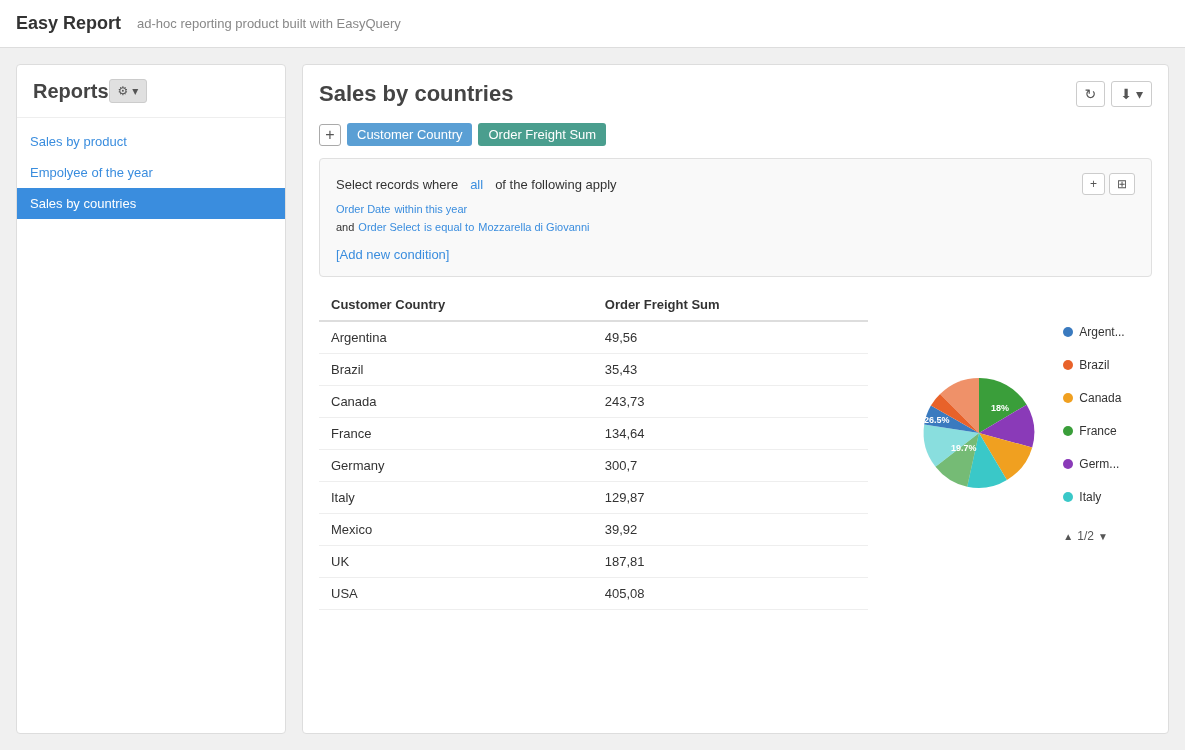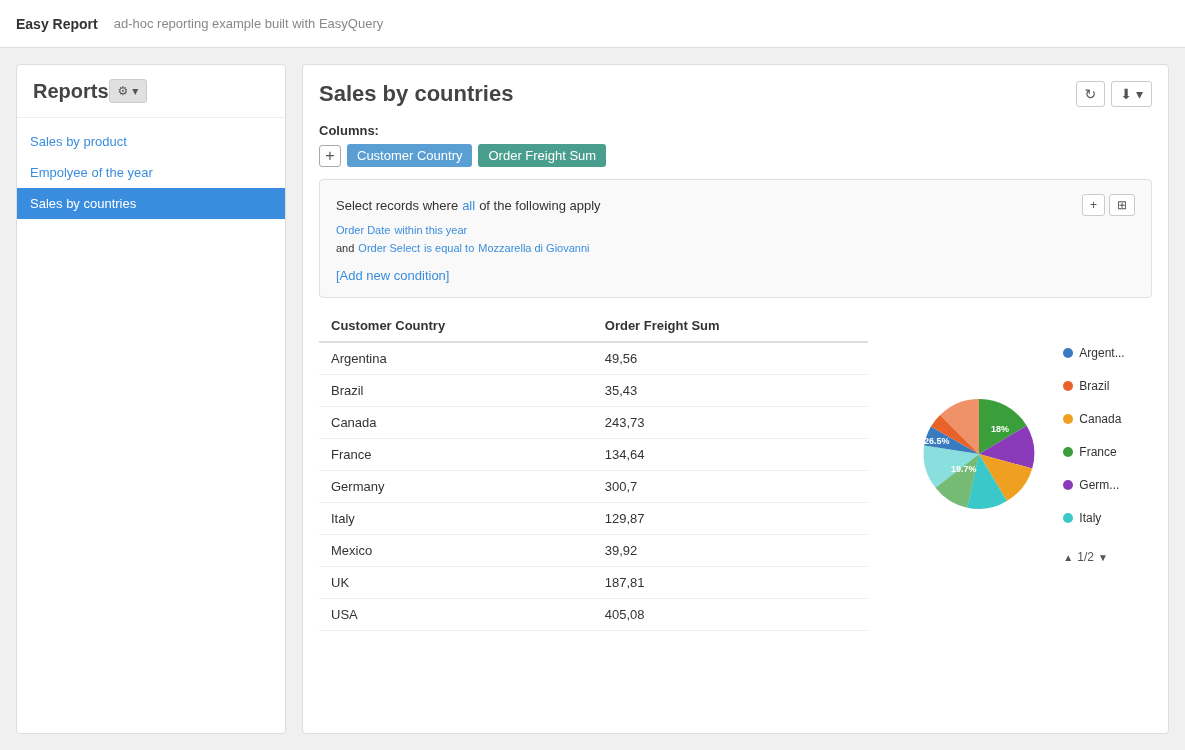--- a/index.html
+++ b/index.html
@@ -9,21 +9,21 @@
     #header {
       background: #fff;
       border-bottom: 1px solid #ddd;
       padding: 8px 16px;
       display: flex;
       align-items: center;
       gap: 16px;
       height: 48px;
     }
     #header-title {
-      font-size: 14px;
+      font-size: 18px;
       font-weight: bold;
       color: #333;
     }
     #header-subtitle {
       font-size: 13px;
       color: #888;
     }
 
     
     #layout {
@@ -171,21 +171,21 @@
     }
     .filter-header {
       display: flex;
       align-items: center;
       justify-content: space-between;
       margin-bottom: 8px;
     }
     .filter-header-left {
       display: flex;
       align-items: center;
-      gap: 4px;
+      gap: 12px;
       font-size: 13px;
       color: #333;
     }
     .filter-all-link {
       color: #3a8dde;
       cursor: pointer;
       text-decoration: none;
     }
     .filter-actions {
       display: flex;
@@ -289,21 +289,21 @@
       cursor: pointer;
       color: #555;
       font-size: 10px;
     }
   </style>
 </head>
 <body>
 
 <div id="header">
   <span id="header-title">Easy Report</span>
-  <span id="header-subtitle">ad-hoc reporting example built with EasyQuery</span>
+  <span id="header-subtitle">ad-hoc reporting product built with EasyQuery</span>
 </div>
 
 <div id="layout">
 
   <div id="sidebar">
     <div id="sidebar-header">
       <span id="sidebar-title">Reports</span>
       <button class="gear-btn">
         <span>⚙</span>
         <span>▾</span>
@@ -323,21 +323,20 @@
       <div class="report-actions">
         <button class="icon-btn">↻</button>
         <button class="icon-btn">
           <span>⬇</span>
           <span>▾</span>
         </button>
       </div>
     </div>
 
     <div class="columns-section">
-      <div class="columns-label">Columns:</div>
       <div class="columns-row">
         <button class="add-col-btn">+</button>
         <span class="col-tag col-tag-blue">Customer Country</span>
         <span class="col-tag col-tag-teal">Order Freight Sum</span>
       </div>
     </div>
 
     <div class="filter-section">
       <div class="filter-header">
         <div class="filter-header-left">

